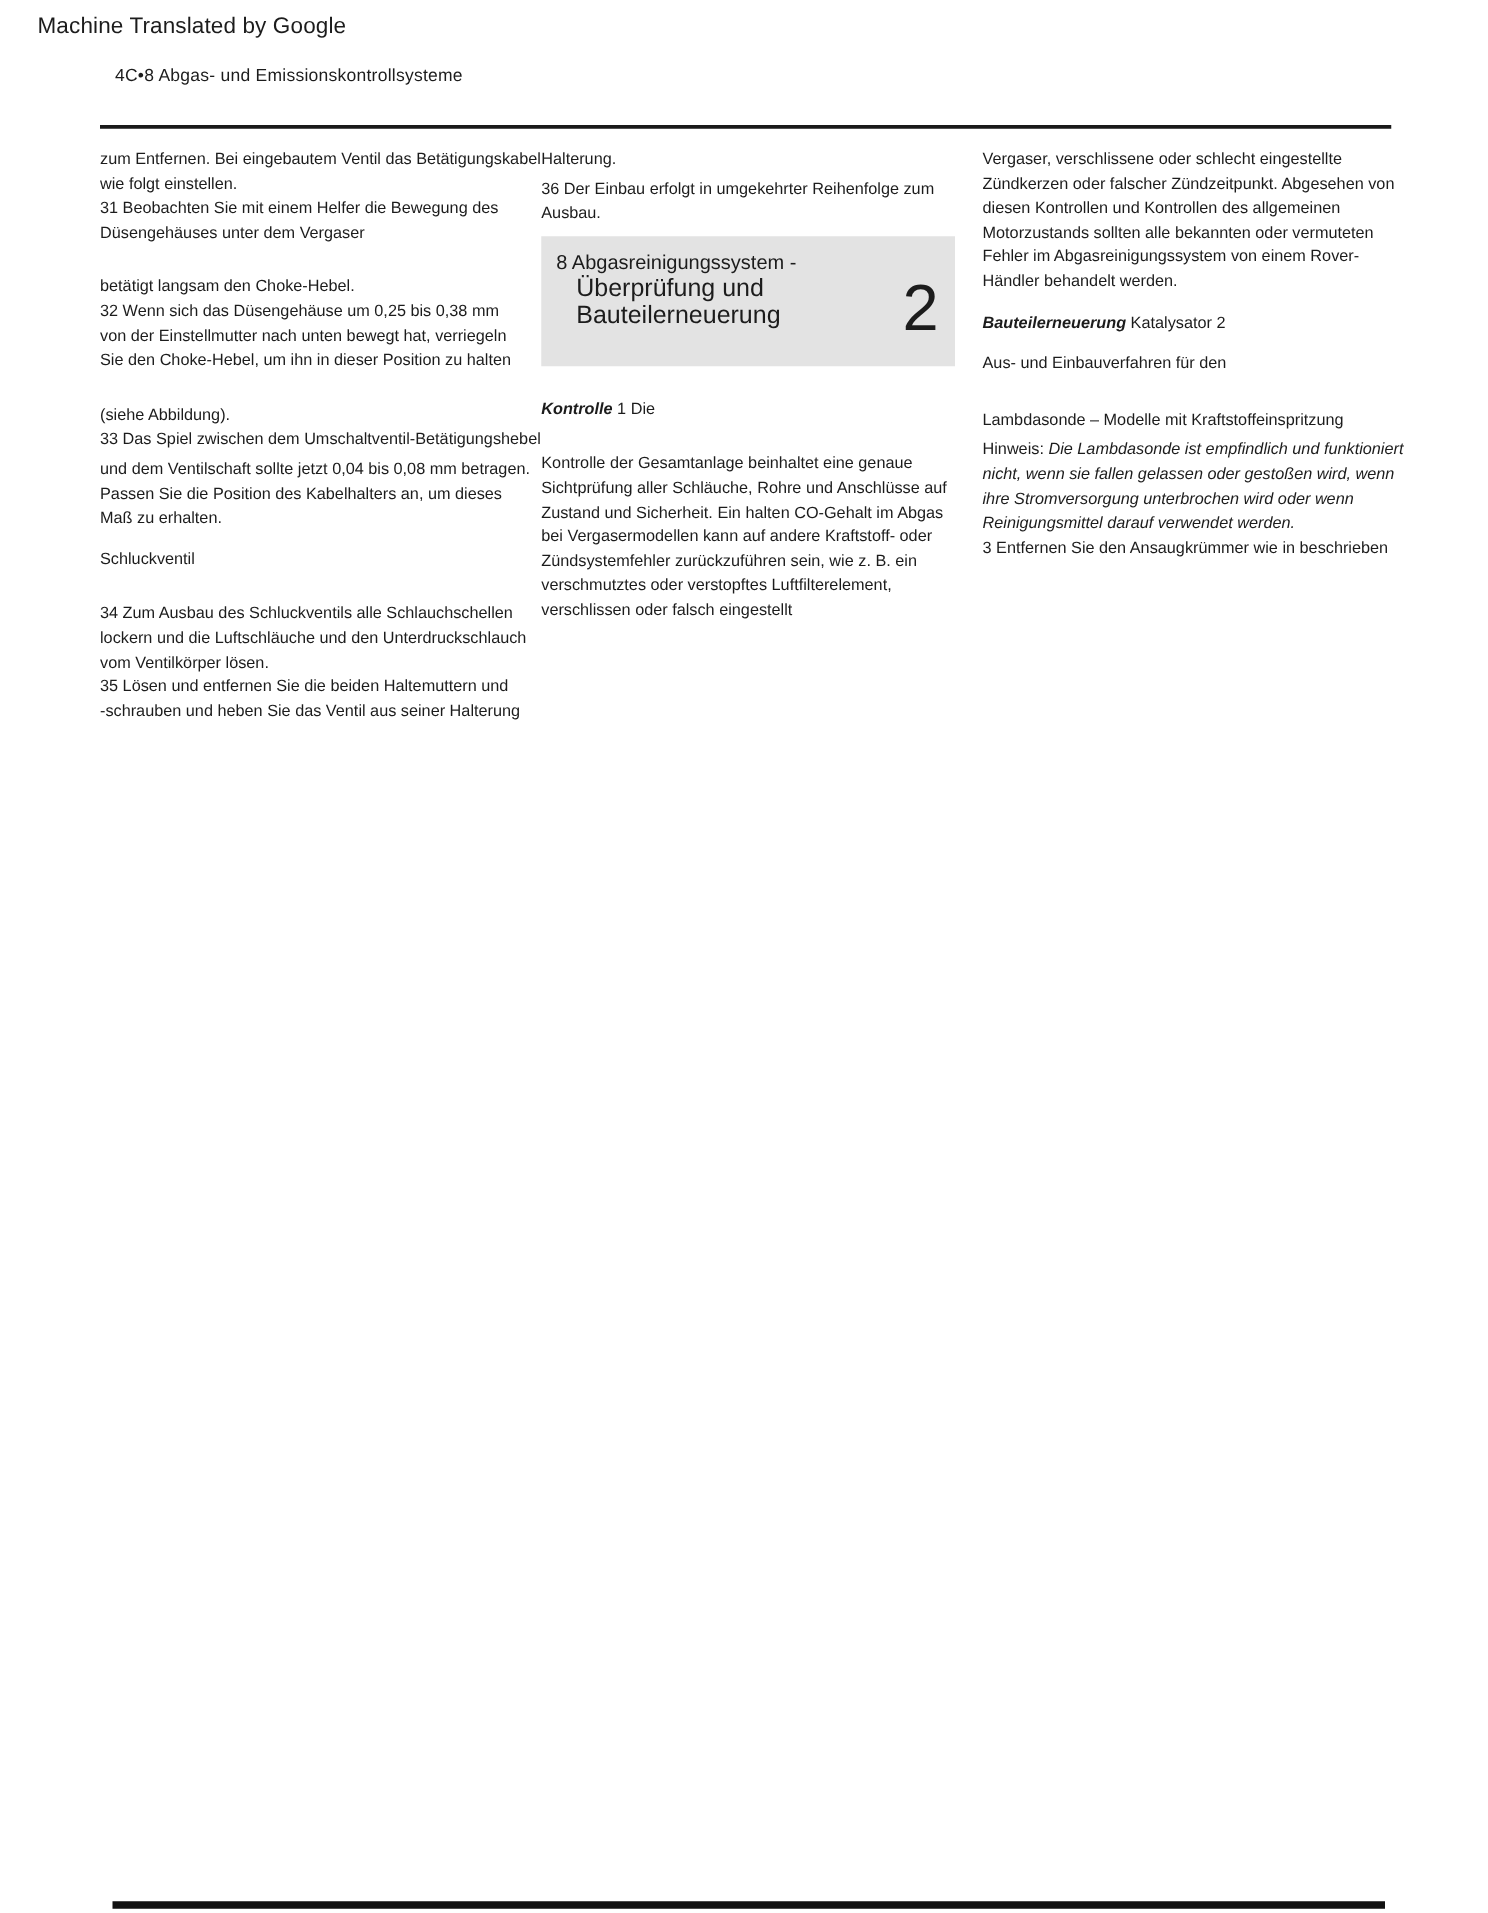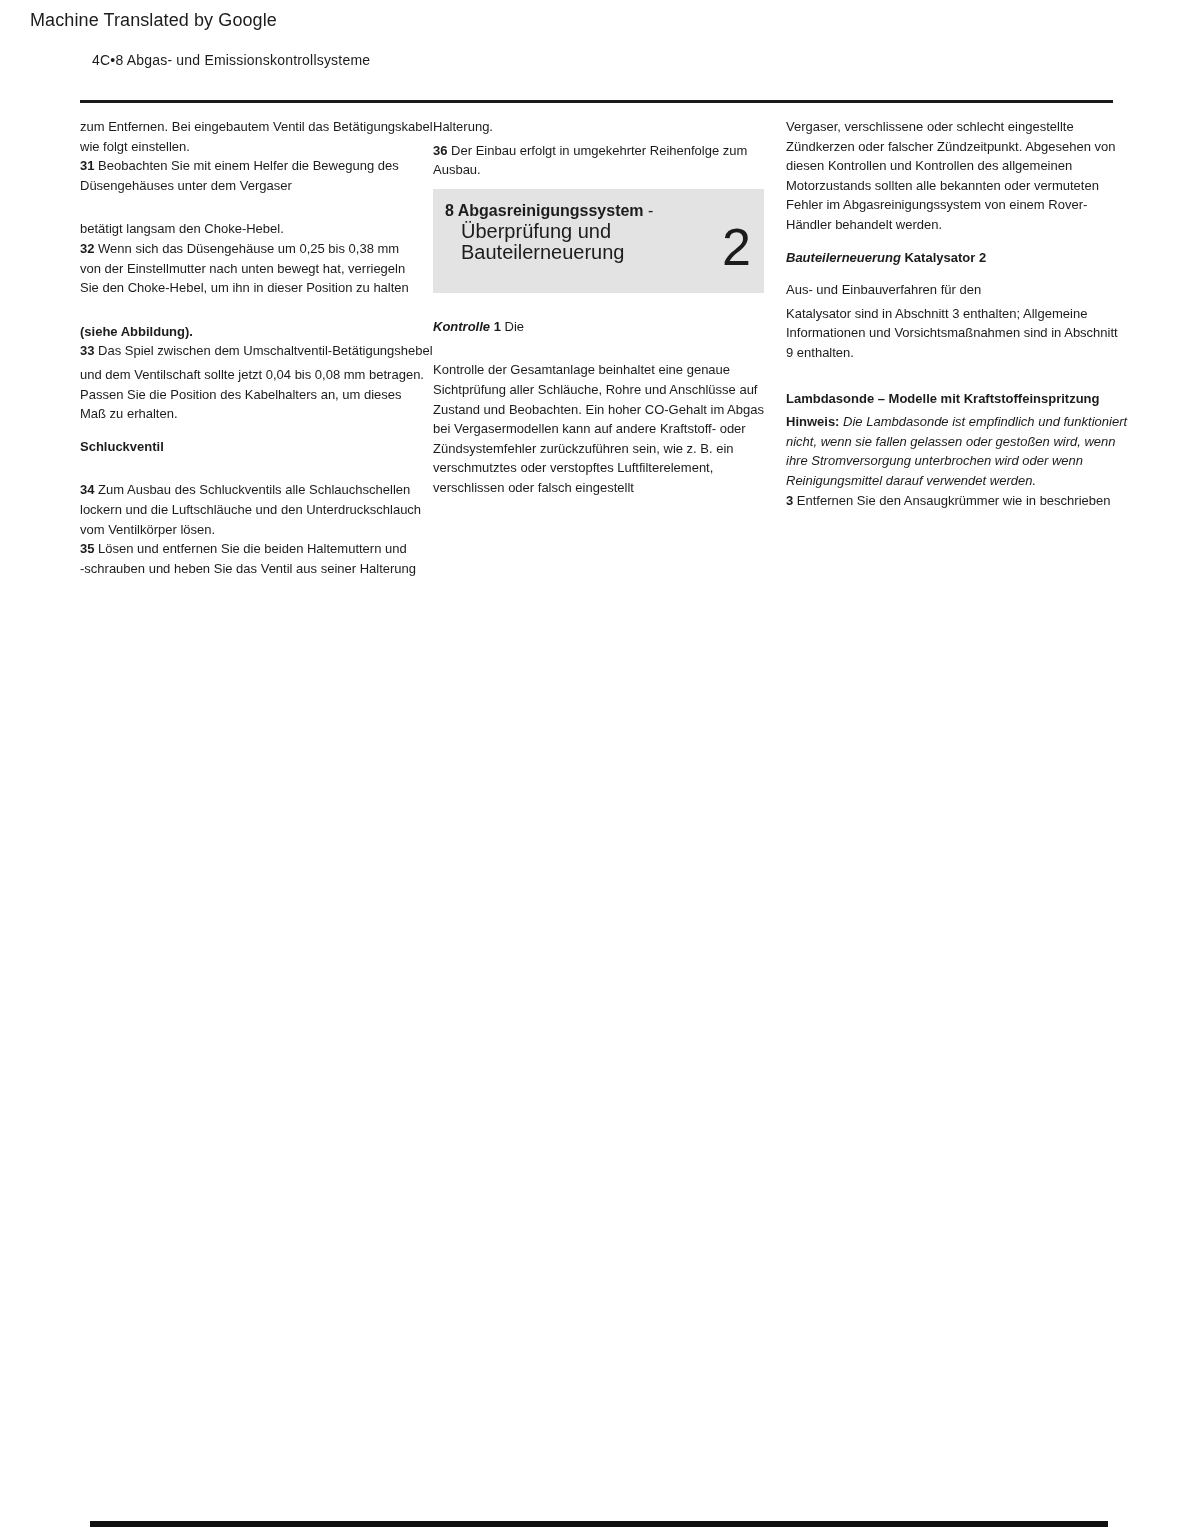--- a/index.html
+++ b/index.html
@@ -6,21 +6,21 @@
     margin: 0;
     padding: 0;
     width: 1190px;
     height: 1530px;
     background: #ffffff;
     font-family: "Liberation Sans", "DejaVu Sans", sans-serif;
     color: var(--text, #1c1c1c);
     overflow: hidden;
     position: relative;
   }
-  .r-b  { font-weight: bold; }
+  .r-b  { font-weight: normal; }
   .r-i  { font-style: italic; }
   .r-bi { font-weight: bold; font-style: italic; }
 
   .mt-label {
     position: absolute;
     left: 30px;
     top: 10px;
     font-size: 18px;
     letter-spacing: 0.1px;
     white-space: nowrap;
@@ -160,21 +160,21 @@
     <div class="box-subline">Bauteilerneuerung</div>
     <div class="box-big-number">2</div>
   </div>
   <div>
       <div class="para gap-sm">
         <div class="tline"><span class="r-bi">Kontrolle</span><span class="r-b"> 1</span><span> Die</span></div>
       </div>
       <div class="para gap-sm">
         <div class="tline"><span>Kontrolle der Gesamtanlage beinhaltet eine genaue</span></div>
         <div class="tline"><span>Sichtprüfung aller Schläuche, Rohre und Anschlüsse auf</span></div>
-        <div class="tline"><span>Zustand und Beobachten. Ein hoher CO-Gehalt im Abgas</span></div>
+        <div class="tline"><span>Zustand und Sicherheit. Ein halten CO-Gehalt im Abgas</span></div>
         <div class="tline"><span>bei Vergasermodellen kann auf andere Kraftstoff- oder</span></div>
         <div class="tline"><span>Zündsystemfehler zurückzuführen sein, wie z. B. ein</span></div>
         <div class="tline"><span>verschmutztes oder verstopftes Luftfilterelement,</span></div>
         <div class="tline"><span>verschlissen oder falsch eingestellt</span></div>
       </div>
     </div>
 </div>
 
 <div class="col col-right">
     <div class="para">
@@ -184,25 +184,20 @@
       <div class="tline"><span>Motorzustands sollten alle bekannten oder vermuteten</span></div>
       <div class="tline"><span>Fehler im Abgasreinigungssystem von einem Rover-</span></div>
       <div class="tline"><span>Händler behandelt werden.</span></div>
     </div>
     <div class="para gap-md">
       <div class="tline"><span class="r-bi">Bauteilerneuerung</span><span class="r-b"> Katalysator 2</span></div>
     </div>
     <div class="para gap-md">
       <div class="tline"><span>Aus- und Einbauverfahren für den</span></div>
     </div>
-    <div class="para gap-xs">
-      <div class="tline"><span>Katalysator sind in Abschnitt 3 enthalten; Allgemeine</span></div>
-      <div class="tline"><span>Informationen und Vorsichtsmaßnahmen sind in Abschnitt</span></div>
-      <div class="tline"><span>9 enthalten.</span></div>
-    </div>
     <div class="para gap-xl">
       <div class="tline"><span class="r-b">Lambdasonde – Modelle mit Kraftstoffeinspritzung</span></div>
     </div>
     <div class="para gap-xs">
       <div class="tline"><span class="r-b">Hinweis:</span><span class="r-i"> Die Lambdasonde ist empfindlich und funktioniert</span></div>
       <div class="tline"><span class="r-i">nicht, wenn sie fallen gelassen oder gestoßen wird, wenn</span></div>
       <div class="tline"><span class="r-i">ihre Stromversorgung unterbrochen wird oder wenn</span></div>
       <div class="tline"><span class="r-i">Reinigungsmittel darauf verwendet werden.</span></div>
       <div class="tline"><span class="r-b">3</span><span> Entfernen Sie den Ansaugkrümmer wie in beschrieben</span></div>
     </div>

